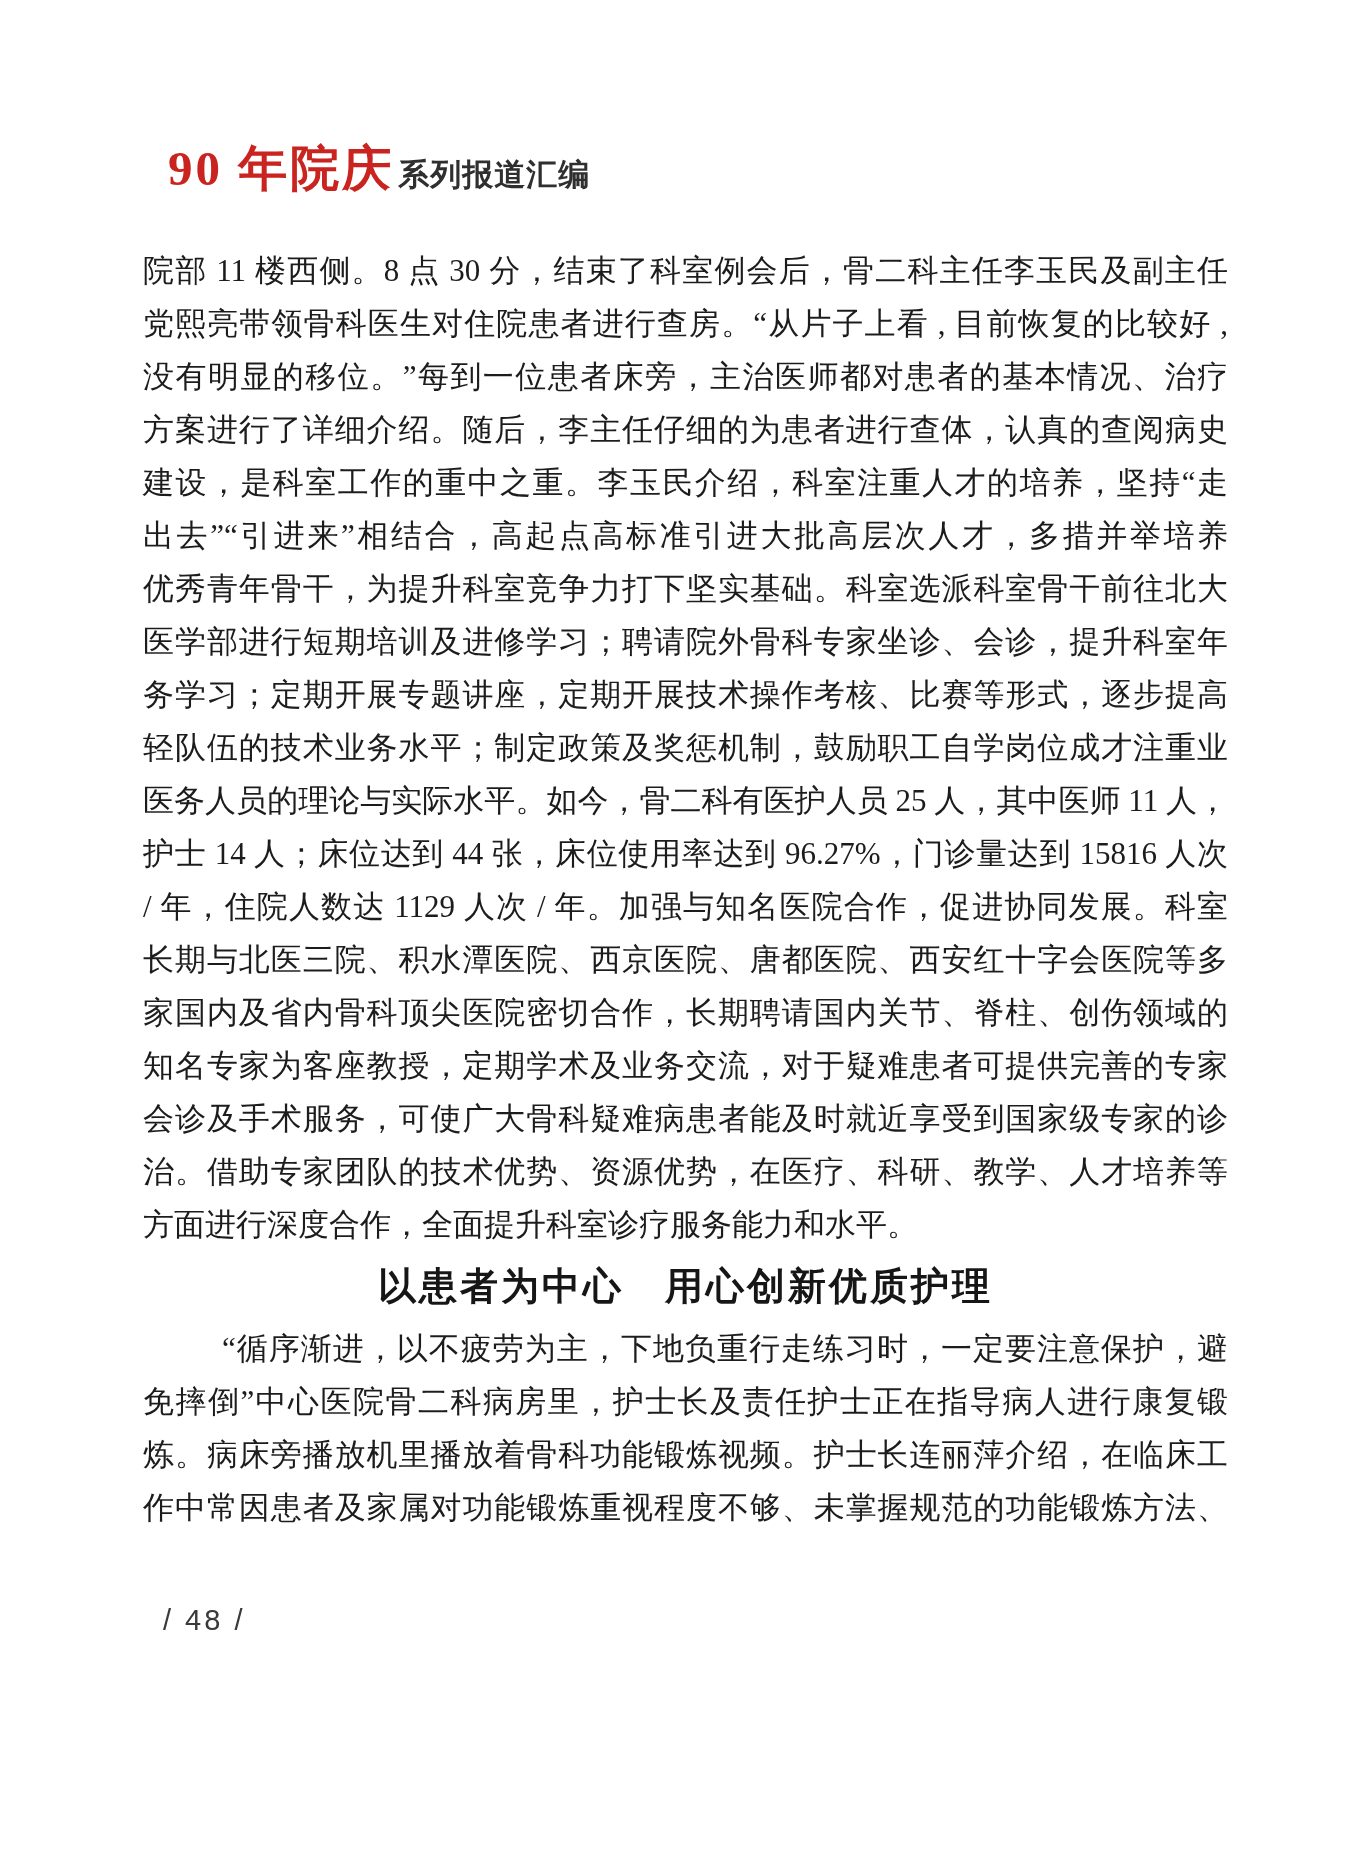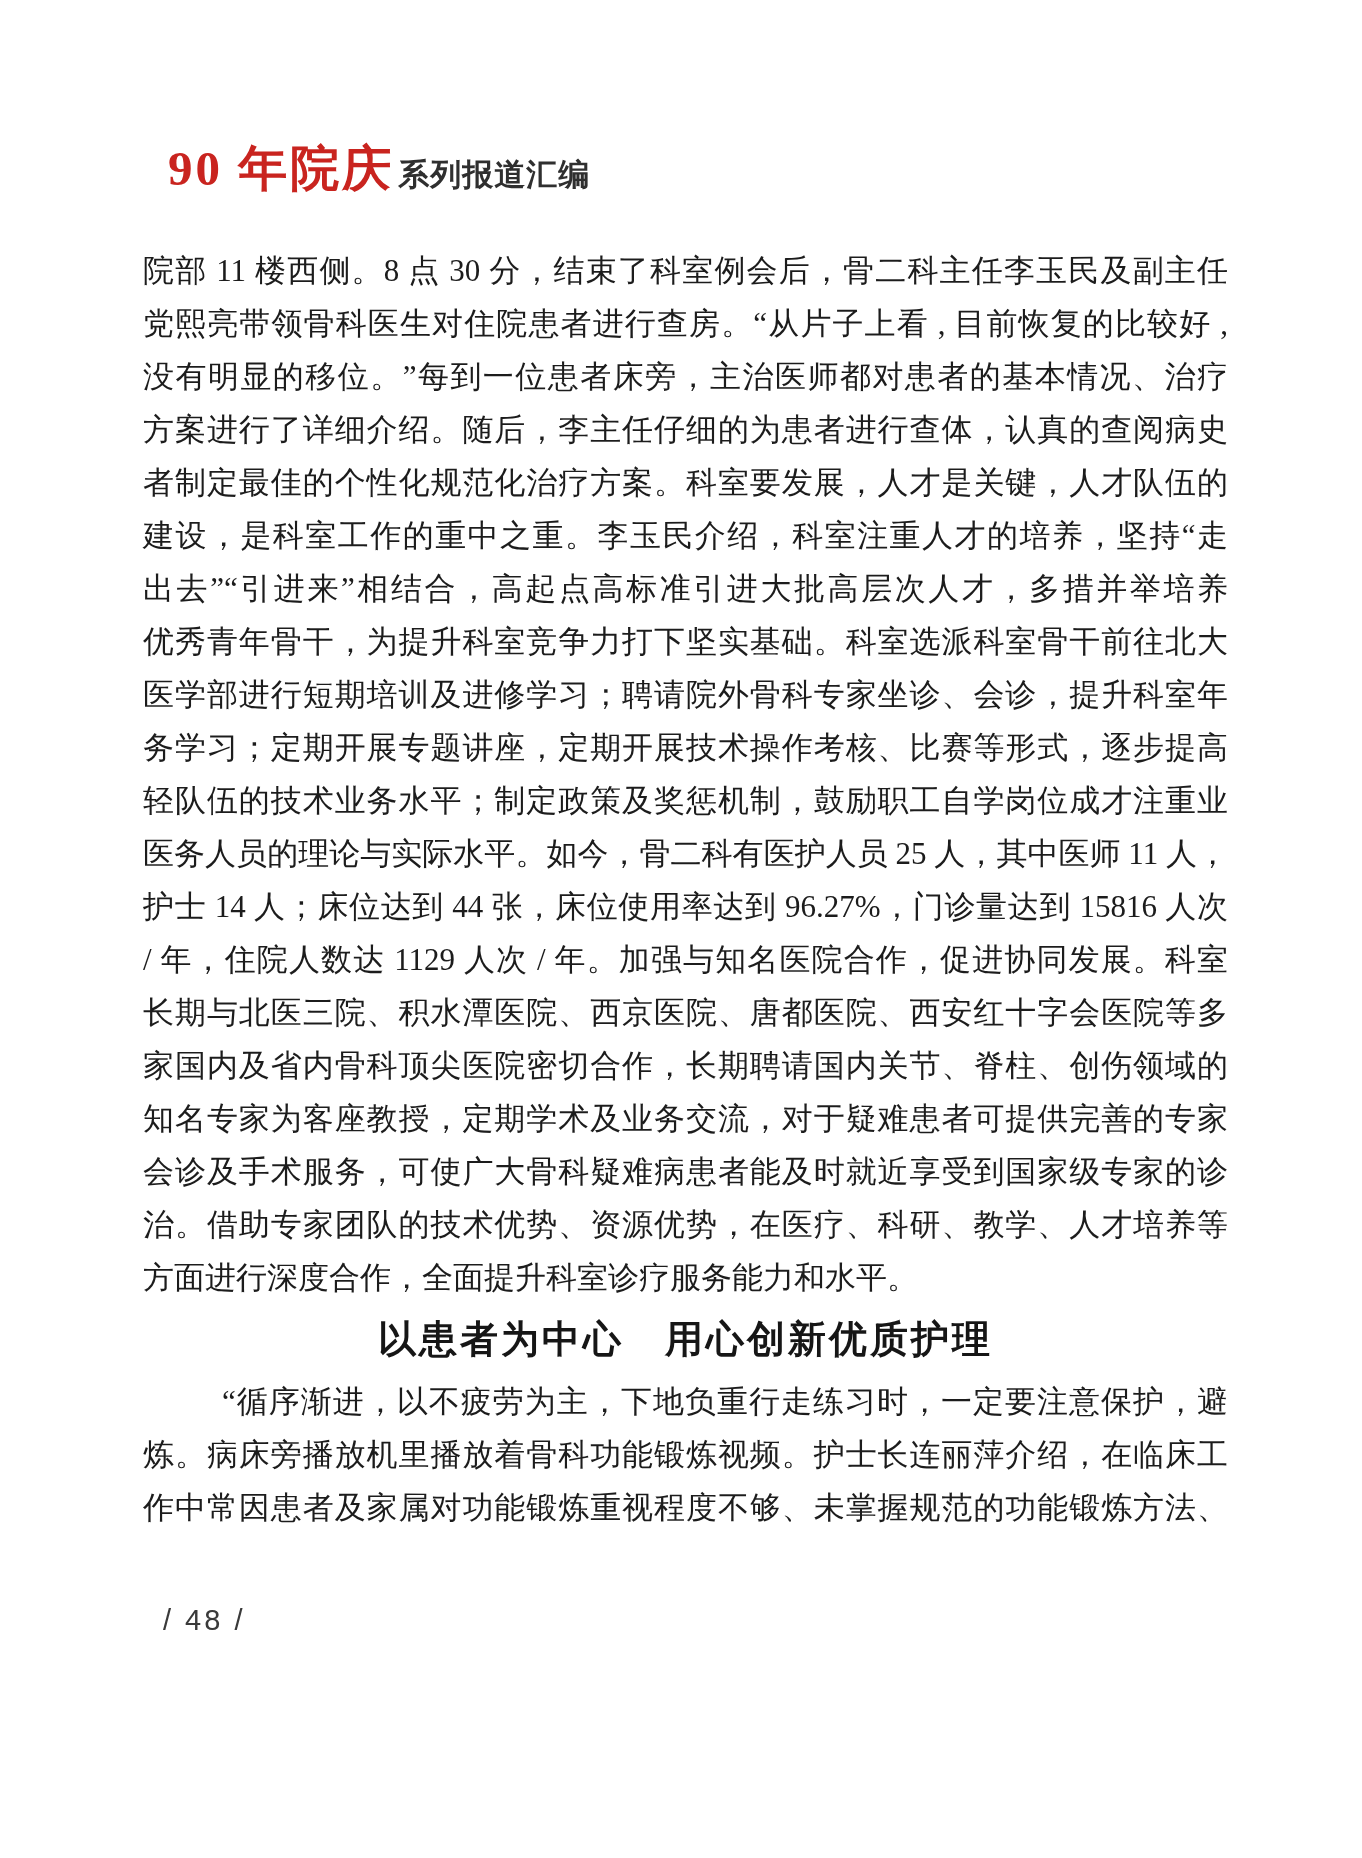--- a/index.html
+++ b/index.html
@@ -100,21 +100,20 @@
   </header>
 
   <main class="article">
 
     <section class="para p1">
 
     <div class="line">院部 11 楼西侧。8 点 30 分，结束了科室例会后，骨二科主任李玉民及副主任</div>
         <div class="line">党熙亮带领骨科医生对住院患者进行查房。“从片子上看 , 目前恢复的比较好 ,</div>
         <div class="line">没有明显的移位。”每到一位患者床旁，主治医师都对患者的基本情况、治疗</div>
         <div class="line">方案进行了详细介绍。随后，李主任仔细的为患者进行查体，认真的查阅病史</div>
-        <div class="line">者制定最佳的个性化规范化治疗方案。科室要发展，人才是关键，人才队伍的</div>
         <div class="line">建设，是科室工作的重中之重。李玉民介绍，科室注重人才的培养，坚持“走</div>
         <div class="line">出去”“引进来”相结合，高起点高标准引进大批高层次人才，多措并举培养</div>
         <div class="line">优秀青年骨干，为提升科室竞争力打下坚实基础。科室选派科室骨干前往北大</div>
         <div class="line">医学部进行短期培训及进修学习；聘请院外骨科专家坐诊、会诊，提升科室年</div>
         <div class="line">务学习；定期开展专题讲座，定期开展技术操作考核、比赛等形式，逐步提高</div>
         <div class="line">轻队伍的技术业务水平；制定政策及奖惩机制，鼓励职工自学岗位成才注重业</div>
         <div class="line">医务人员的理论与实际水平。如今，骨二科有医护人员 25 人，其中医师 11 人，</div>
         <div class="line">护士 14 人；床位达到 44 张，床位使用率达到 96.27%，门诊量达到 15816 人次</div>
         <div class="line">/ 年，住院人数达 1129 人次 / 年。加强与知名医院合作，促进协同发展。科室</div>
         <div class="line">长期与北医三院、积水潭医院、西京医院、唐都医院、西安红十字会医院等多</div>
@@ -123,20 +122,21 @@
         <div class="line">会诊及手术服务，可使广大骨科疑难病患者能及时就近享受到国家级专家的诊</div>
         <div class="line">治。借助专家团队的技术优势、资源优势，在医疗、科研、教学、人才培养等</div>
         <div class="line">方面进行深度合作，全面提升科室诊疗服务能力和水平。</div>
       </section>
 
     <h2 class="section-heading">以患者为中心　用心创新优质护理</h2>
 
     <section class="para p2">
 
     <div class="line">“循序渐进，以不疲劳为主，下地负重行走练习时，一定要注意保护，避</div>
+        <div class="line">免摔倒”中心医院骨二科病房里，护士长及责任护士正在指导病人进行康复锻</div>
         <div class="line">炼。病床旁播放机里播放着骨科功能锻炼视频。护士长连丽萍介绍，在临床工</div>
         <div class="line">作中常因患者及家属对功能锻炼重视程度不够、未掌握规范的功能锻炼方法、</div>
       </section>
 
   </main>
 
   <footer class="ftr">
     <span class="page-number">/ 48 /</span>
   </footer>
 

